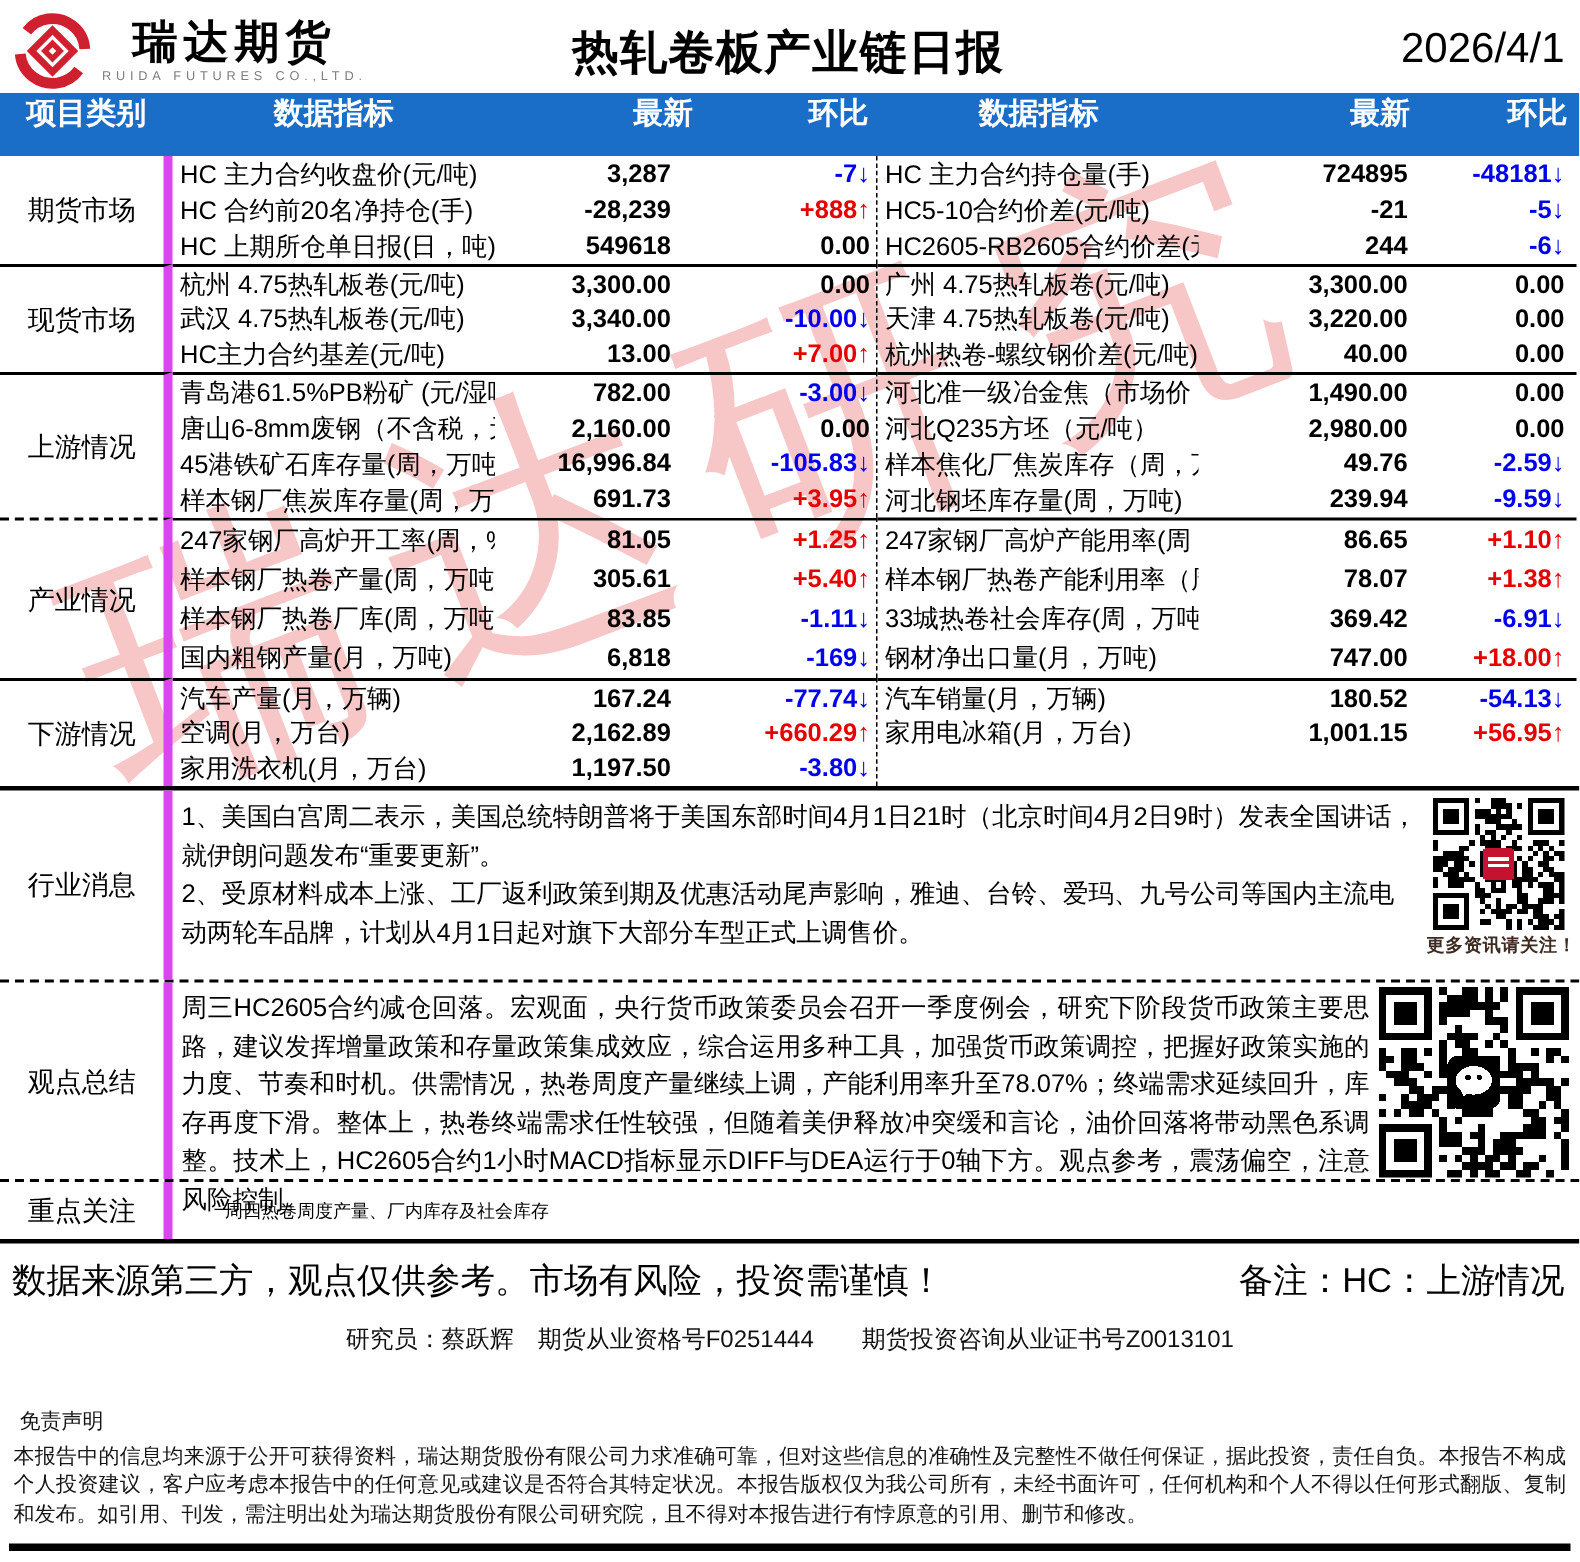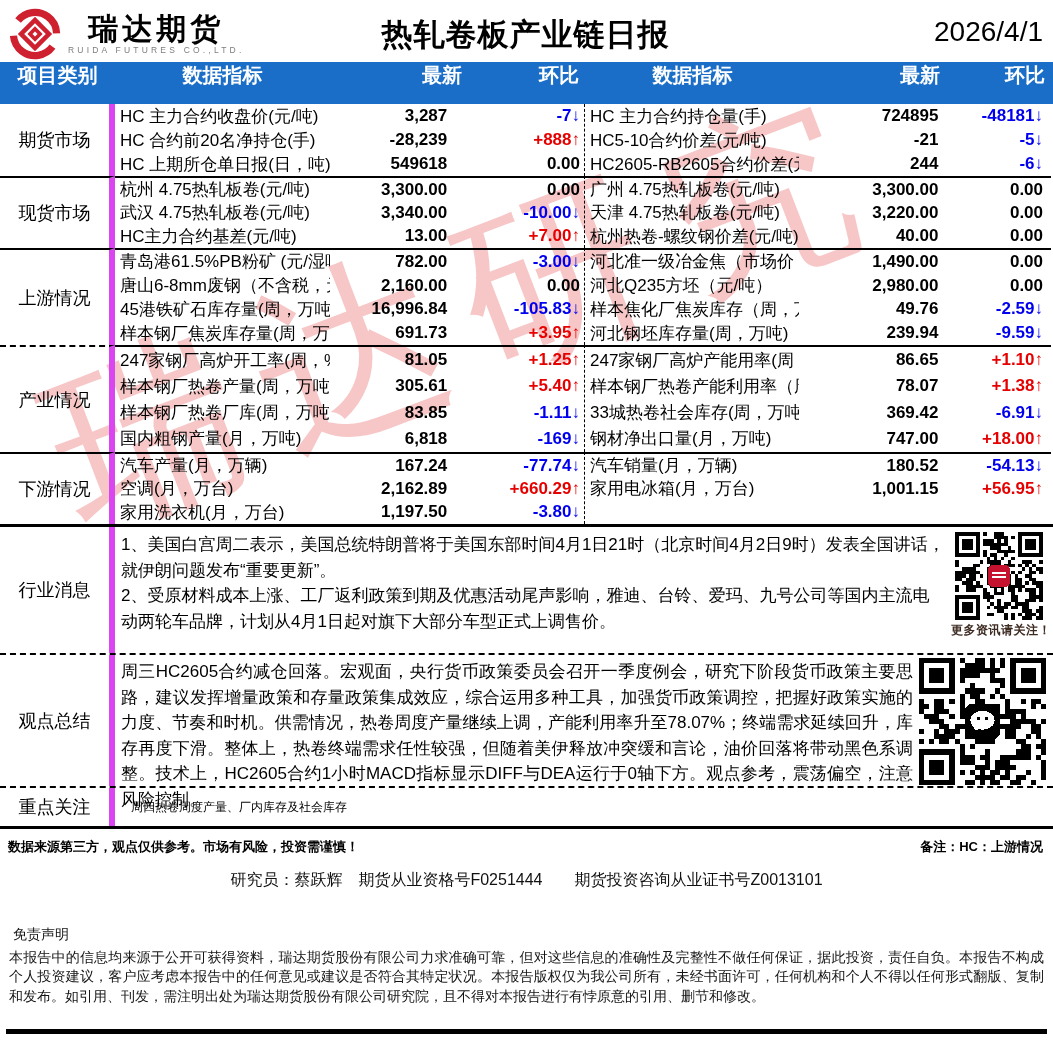--- a/index.html
+++ b/index.html
@@ -60,26 +60,26 @@
   .bigrow .cat{ flex:none; }
   .bigcontent{ flex:1; display:flex; }
   .newstext{ flex:1; font-size:17px; line-height:25.5px; padding:5px 6px 0 6px; }
   .sumtext{ flex:1; font-size:17px; line-height:25.5px; padding:4px 6px 0 6px; text-align:justify; }
   .qrbox1{ width:102px; padding:5px 6px 0 0; text-align:center; }
   .qrbox1 svg{ width:88px; height:88px; display:block; margin:0 auto; background:#fff; }
   .qrcap{ font-size:12px; font-weight:bold; letter-spacing:0.5px; margin-top:2px; white-space:nowrap; color:#3d2b22; }
   .qrbox2{ width:134px; padding:3px 4px 0 0; }
   .qrbox2 svg{ width:127px; height:127px; display:block; background:#fff; }
   
-  .focus{ display:flex; height:40px; }
+  .focus{ display:flex; height:40px;gap:19px; }
   .focus .cat{ font-size:18px; }
   .focus-text{ flex:1; display:flex; align-items:center; font-size:12px; padding-left:16px; }
   
   .footbar{ border-top:3px solid #000; display:flex; justify-content:space-between;
-            padding:9px 10px 0 8px; font-weight:bold; font-size:13px;gap:16px; }
+            padding:9px 10px 0 8px; font-weight:normal; font-size:23px;gap:16px; }
   .researcher{ text-align:center; font-size:16px; margin-top:14px; color:#111; }
   .disclaimer{ margin-top:34px; padding:0 9px; font-size:14px; line-height:19.5px; color:#151515; }
   .disc-title{ margin-bottom:3px; padding-left:4px; }
   .disc-body{ text-align:justify; }
   .bottombar{ position:absolute; left:6px; right:6px; bottom:7px; height:5px; background:#000; }
 </style>
 </head>
 <body>
 
 <div class="page">

